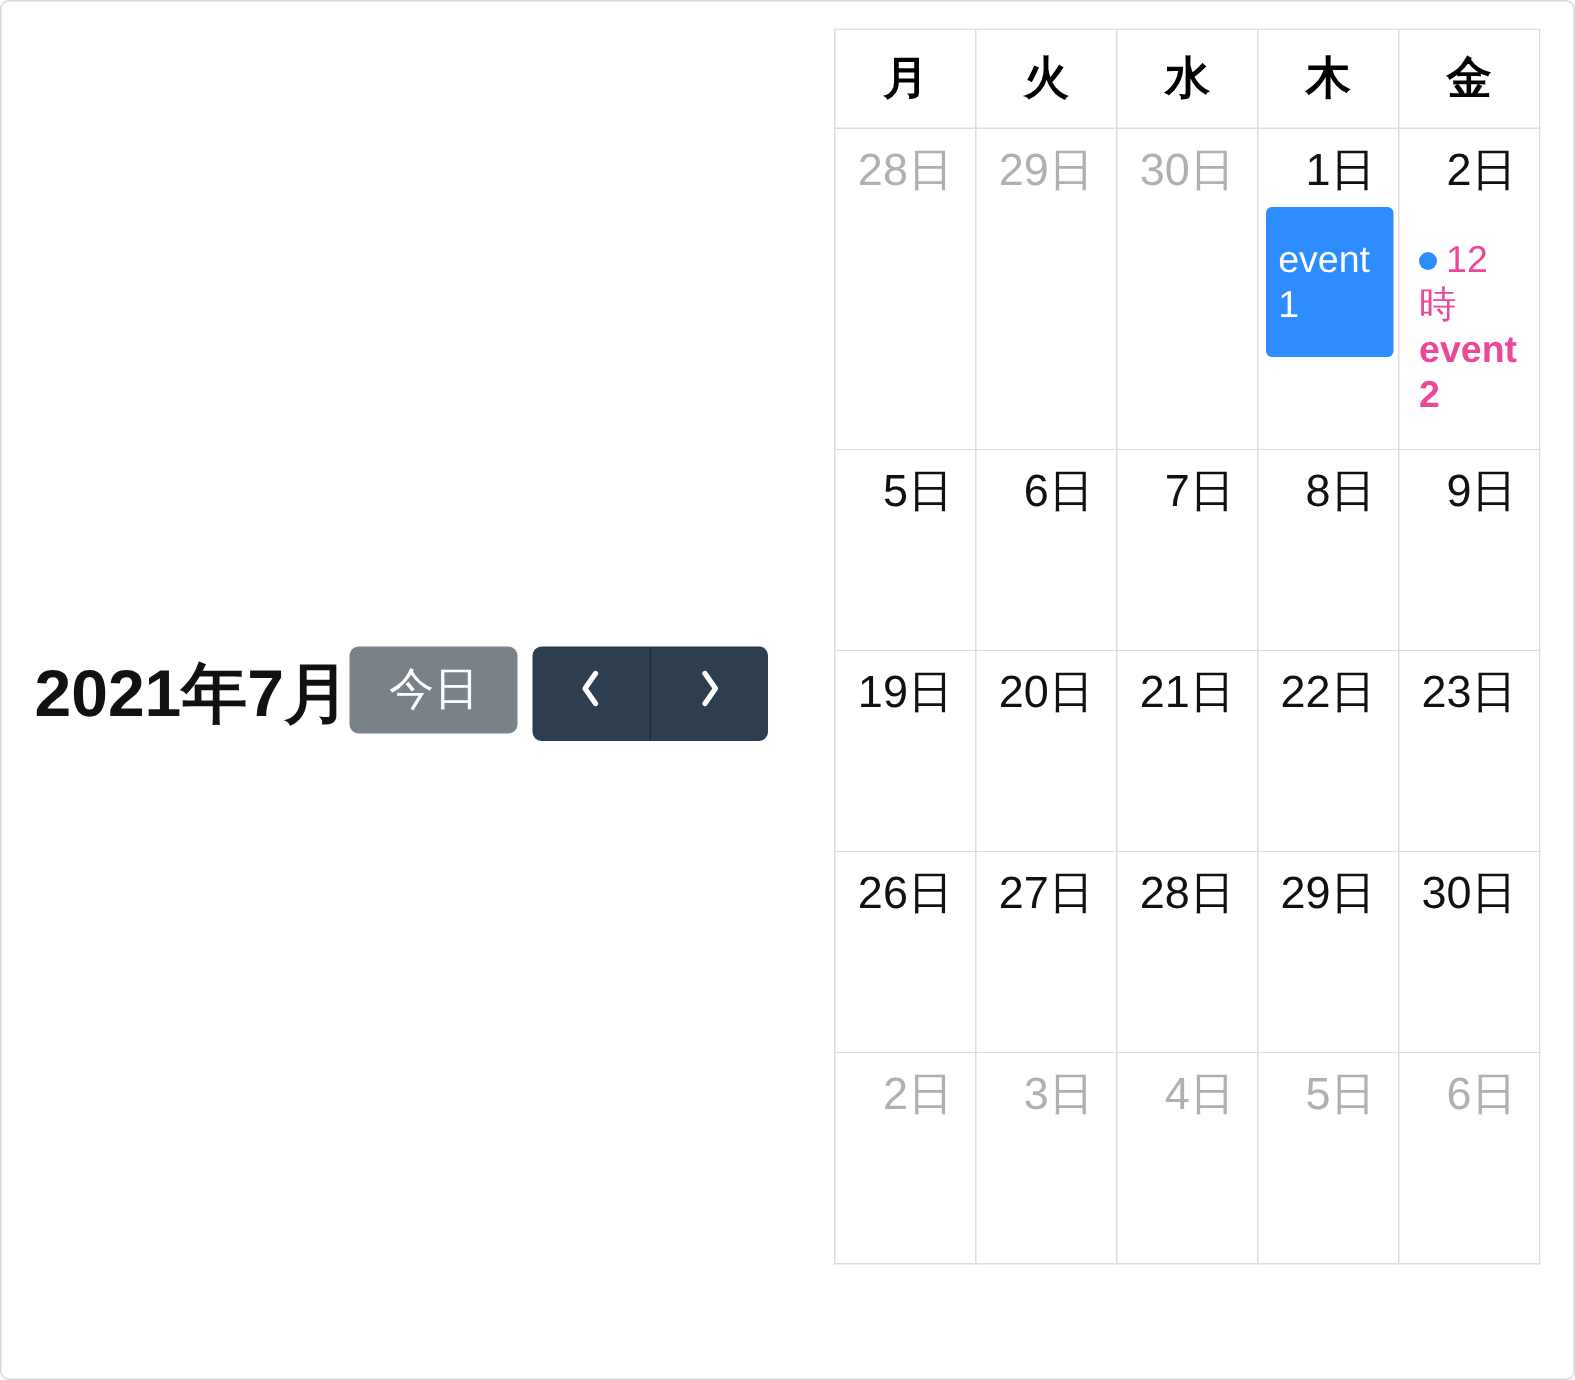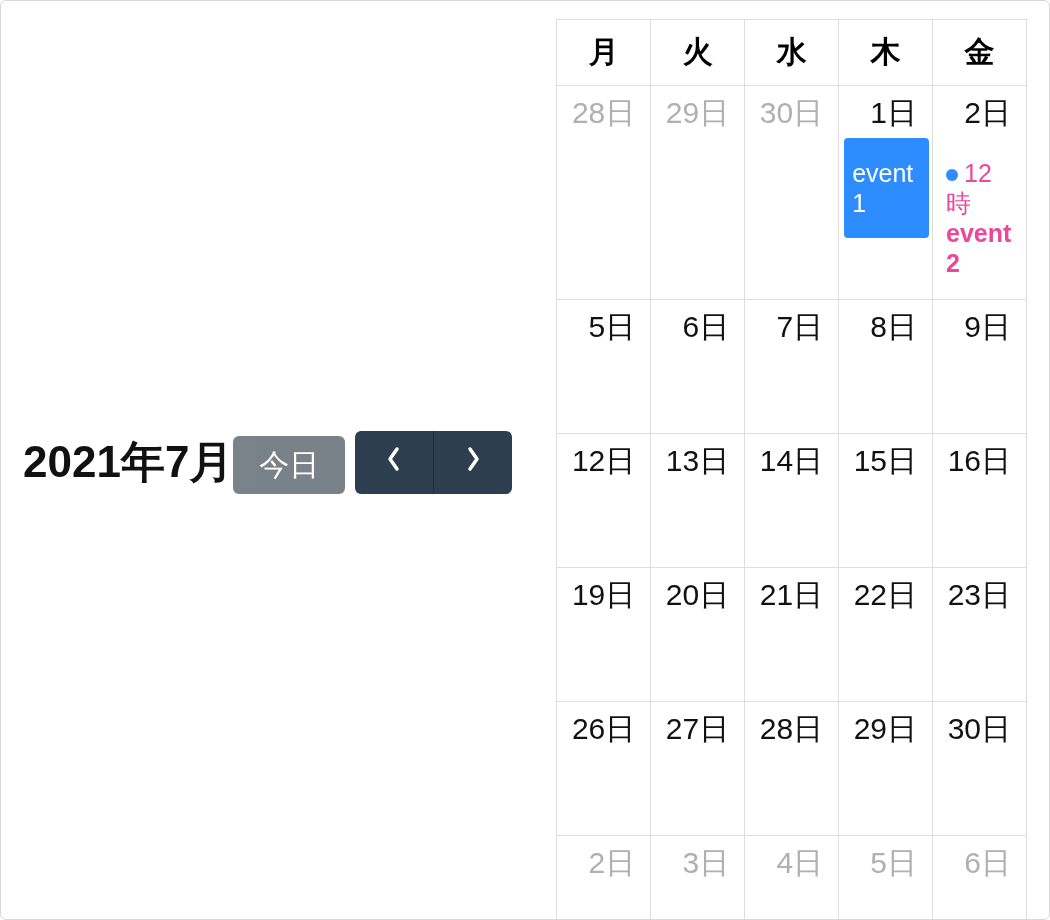--- a/index.html
+++ b/index.html
@@ -1,21 +1,21 @@
 <!DOCTYPE html>
 <html><head>
 <meta charset="utf-8">
 <style>
   * { box-sizing: border-box; }
   html, body { margin:0; padding:0; font-family: -apple-system, BlinkMacSystemFont, "Helvetica Neue", Arial, "Hiragino Kaku Gothic Pro", "Yu Gothic", sans-serif; }
   body { width:1050px; height:920px; overflow:hidden; }
   .card { border:1px solid #d7d7d7; border-radius:6px; margin:0; height:920px; display:flex; flex-direction:row; }
   .toolbar { display:flex; align-items:center; justify-content:space-between; padding:14px 22px 10px 22px; }
   .title { font-size:44px; font-weight:700; color:#111; margin:0; }
-  .btn-row { display:flex; align-items:flex-end; gap:10px; }
+  .btn-row { display:flex; align-items:flex-start; gap:10px; }
   .btn-today {
     background:#6c757d; color:#fff; border:none; border-radius:6px;
     font-size:30px; font-weight:500; padding:14px 26px; line-height:1;
     opacity:.9;
   }
   .btn-group { display:flex; }
   .btn-nav {
     background:#2c3e50; color:#fff; border:none; font-size:28px;
     padding:14px 30px; display:flex; align-items:center; justify-content:center;
   }
@@ -120,37 +120,20 @@
             </td>
             <td>
               <span class="daynum">8日</span>
             </td>
             <td>
               <span class="daynum">9日</span>
             </td>
           </tr>
           <tr>
             <td>
-              <span class="daynum">12日</span>
-            </td>
-            <td>
-              <span class="daynum">13日</span>
-            </td>
-            <td>
-              <span class="daynum">14日</span>
-            </td>
-            <td>
-              <span class="daynum">15日</span>
-            </td>
-            <td>
-              <span class="daynum">16日</span>
-            </td>
-          </tr>
-          <tr>
-            <td>
               <span class="daynum">19日</span>
             </td>
             <td>
               <span class="daynum">20日</span>
             </td>
             <td>
               <span class="daynum">21日</span>
             </td>
             <td>
               <span class="daynum">22日</span>

